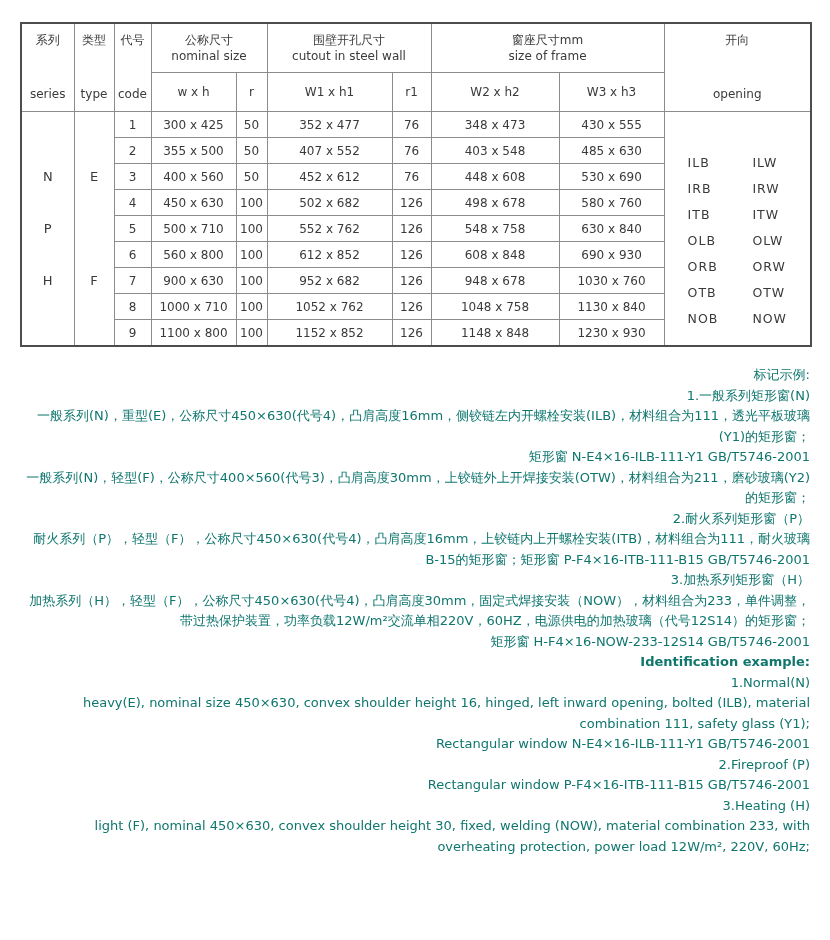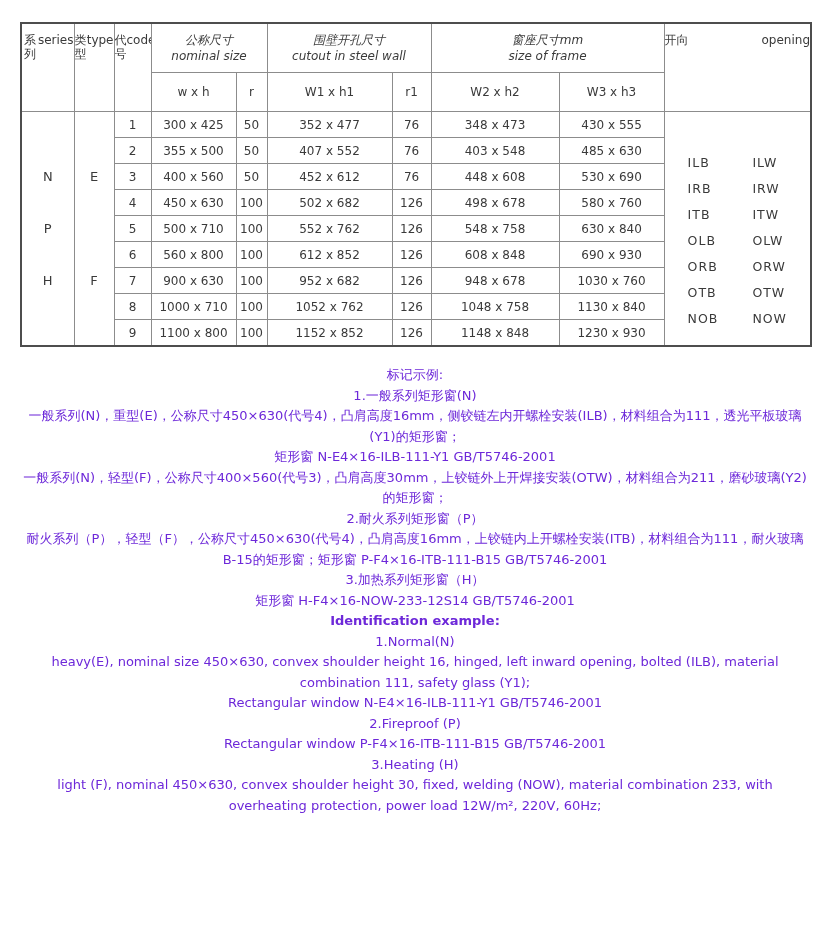--- a/index.html
+++ b/index.html
@@ -25,41 +25,41 @@
     vertical-align: middle;
     font-size: 12px;
     color: #3a3a3a;
     padding: 0;
     overflow: hidden;
   }
   tr.hrow1 td { height: 48px; }
   tr.hrow2 td { height: 38px; }
   tr.brow td  { height: 25px; }
 
-  .h2cell { display: flex; justify-content: space-between; height: 86px; padding: 8px 0 10px 0; box-sizing: border-box; }
+  .h2cell { display: flex; flex-direction: column; justify-content: space-between; height: 86px; padding: 8px 0 10px 0; box-sizing: border-box; }
   .h2cell span { display: block; line-height: 14px; }
-  .hstack { line-height: 16px; font-style: italic; }
+  .hstack { line-height: 16px; }
 
   .series-cell-inner {
     display: flex; flex-direction: column; justify-content: center;
     gap: 37px; height: 100%; font-size: 13px;
   }
   .type-cell-inner {
     display: flex; flex-direction: column; justify-content: center;
     gap: 89px; height: 100%; font-size: 13px;
   }
   .open-cols {
     display: flex; flex-direction: row; justify-content: center;
     gap: 34px; padding-top: 24px; box-sizing: border-box;
   }
   .open-col { display: flex; flex-direction: column; text-align: left; }
   .open-col span { display: block; height: 26px; line-height: 26px; font-size: 12.5px; letter-spacing: 1px; }
 
   
-  .notes { margin-top: 18px; font-size: 13px; line-height: 20.5px; text-align: center; color: #6d28d9; }
+  .notes { margin-top: 18px; font-size: 13px; line-height: 20.5px; text-align: right; color: #0f766e; }
   .note-line { min-height: 20px; }
   .note-title-en { font-weight: bold; }
 </style>
 </head>
 <body>
 
 <div class="page">
 
   <table class="spec">
     <colgroup>
@@ -251,20 +251,21 @@
 
   <div class="notes">
     <div class="note-line">标记示例:</div>
     <div class="note-line">1.一般系列矩形窗(N)</div>
     <div class="note-line">一般系列(N)，重型(E)，公称尺寸450×630(代号4)，凸肩高度16mm，侧铰链左内开螺栓安装(ILB)，材料组合为111，透光平板玻璃(Y1)的矩形窗；</div>
     <div class="note-line">矩形窗 N-E4×16-ILB-111-Y1 GB/T5746-2001</div>
     <div class="note-line">一般系列(N)，轻型(F)，公称尺寸400×560(代号3)，凸肩高度30mm，上铰链外上开焊接安装(OTW)，材料组合为211，磨砂玻璃(Y2)的矩形窗；</div>
     <div class="note-line">2.耐火系列矩形窗（P）</div>
     <div class="note-line">耐火系列（P），轻型（F），公称尺寸450×630(代号4)，凸肩高度16mm，上铰链内上开螺栓安装(ITB)，材料组合为111，耐火玻璃B-15的矩形窗；矩形窗 P-F4×16-ITB-111-B15 GB/T5746-2001</div>
     <div class="note-line">3.加热系列矩形窗（H）</div>
+    <div class="note-line">加热系列（H），轻型（F），公称尺寸450×630(代号4)，凸肩高度30mm，固定式焊接安装（NOW），材料组合为233，单件调整，带过热保护装置，功率负载12W/m²交流单相220V，60HZ，电源供电的加热玻璃（代号12S14）的矩形窗；</div>
     <div class="note-line">矩形窗 H-F4×16-NOW-233-12S14 GB/T5746-2001</div>
   </div>
 
   <div class="notes" style="margin-top:0;">
     <div class="note-line note-title-en">Identification example:</div>
     <div class="note-line">1.Normal(N)</div>
     <div class="note-line">heavy(E), nominal size 450×630, convex shoulder height 16, hinged, left inward opening, bolted (ILB), material combination 111, safety glass (Y1);</div>
     <div class="note-line">Rectangular window N-E4×16-ILB-111-Y1 GB/T5746-2001</div>
     <div class="note-line">2.Fireproof (P)</div>
     <div class="note-line">Rectangular window P-F4×16-ITB-111-B15 GB/T5746-2001</div>

